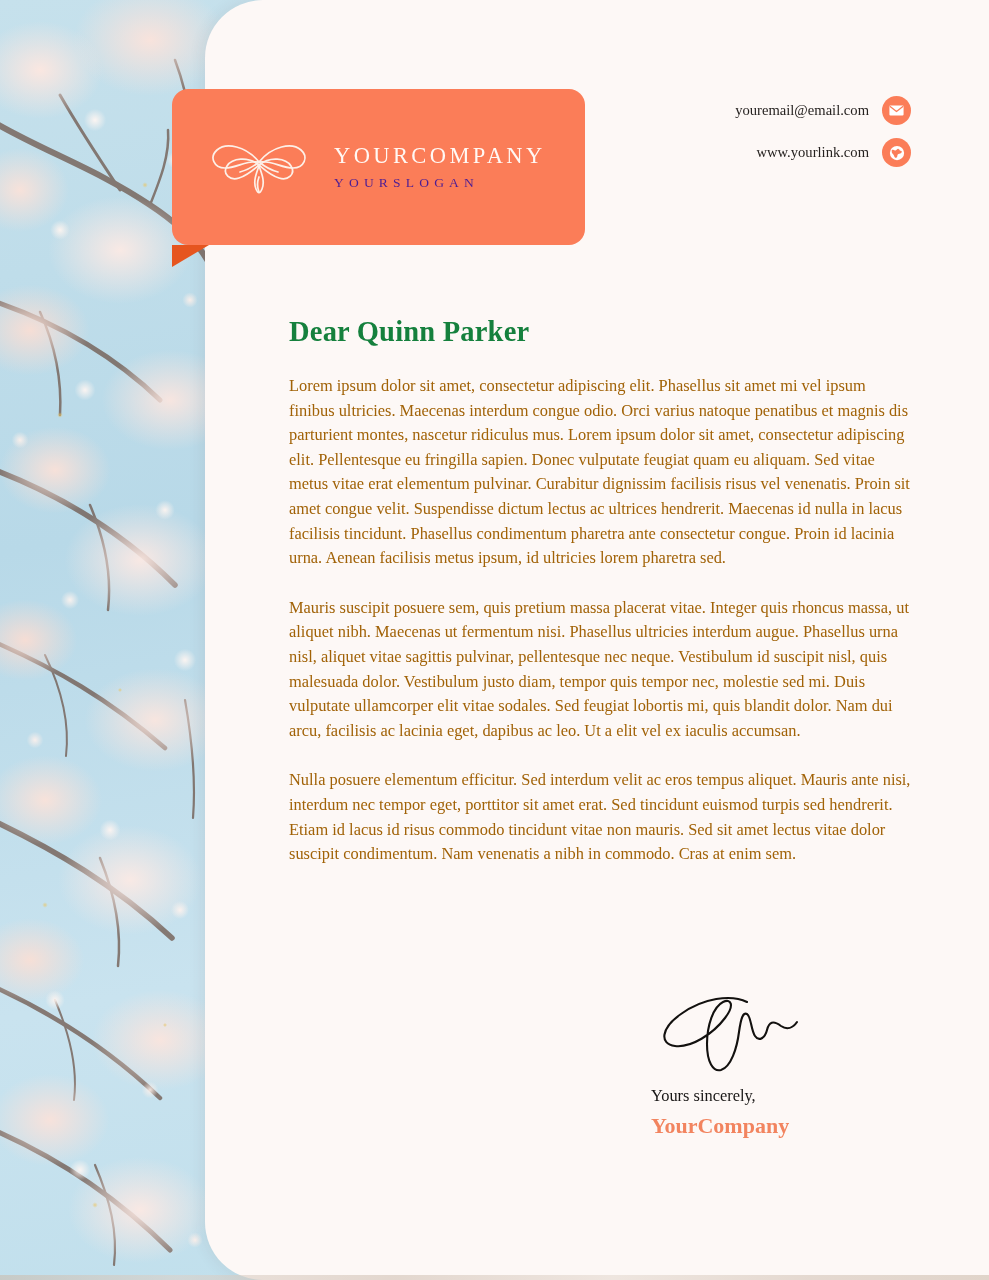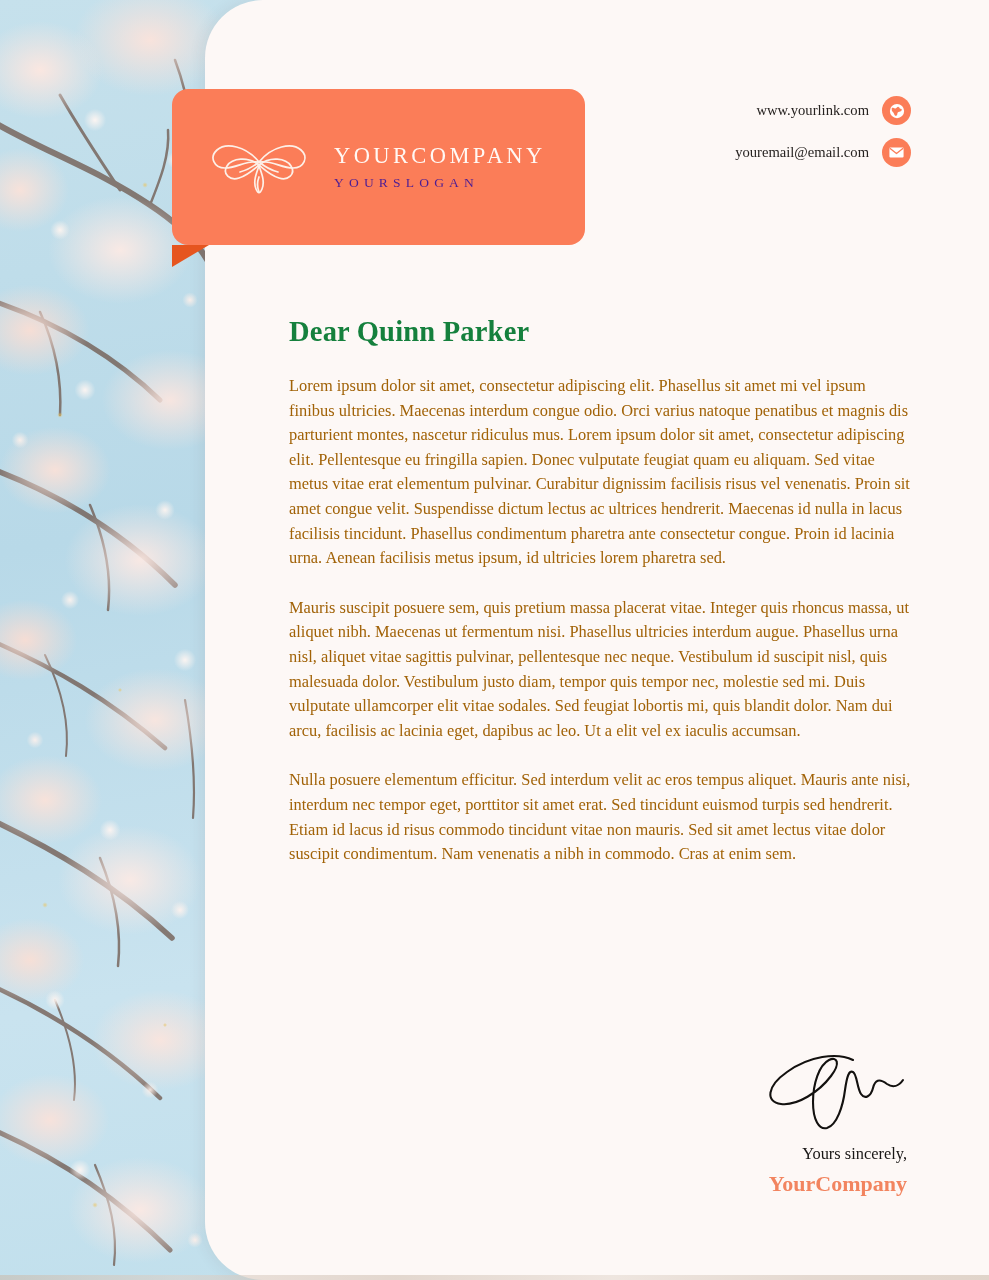--- a/index.html
+++ b/index.html
@@ -188,23 +188,22 @@
     font-size: 16.4px;
     line-height: 24.6px;
     color: #a16207;
     margin: 0 0 25px 0;
     text-align: left;
   }
 
   
   #signature-block {
     position: absolute;
-    right: 78px; top: 1046px;
+    right: 78px; top: 988px;
     width: 260px;
-    text-align: right;
     z-index: 2;
   }
   #signature-mark { margin-right: 4px; }
   #sincerely-text {
     font-size: 16.4px;
     color: #181615;
     margin-top: 4px;
     margin-right: 4px;
   }
   #signature-company {
@@ -268,38 +267,38 @@
   <span id="logo-text-block">
     <span id="company-name">YOURCOMPANY</span>
     <span id="company-slogan">YOURSLOGAN</span>
   </span>
 </div>
 
 <div id="contact-block">
 
 
   <div class="contact-row">
+    <span class="contact-text">youremail@email.com</span>
+    <span class="contact-icon">
+      <svg width="17" height="17" viewBox="0 0 24 24" fill="none" stroke="#ffffff" stroke-width="2">
+        <rect x="2" y="5" width="20" height="14" rx="1.5" fill="#ffffff" stroke="none"></rect>
+        <path d="M3,6.5 L12,13.5 L21,6.5" stroke="#fb7d58" stroke-width="1.8" stroke-linecap="round" stroke-linejoin="round"></path>
+      </svg>
+    </span>
+  </div>
+
+  <div class="contact-row">
     <span class="contact-text">www.yourlink.com</span>
     <span class="contact-icon">
       <svg width="18" height="18" viewBox="0 0 24 24">
         <circle cx="12" cy="12" r="9.5" fill="#ffffff"></circle>
         <path d="M5,8 C7,7 8,9 10,8.5 C12,8 12,6 14,6.5 C16,7 15,9 17,9
                  C18.5,9 19,10.5 17.5,12 C16,13.5 14,12.5 13,14
                  C12,15.5 13,17 11.5,18 C10,19 8.5,17.5 8,15.5
                  C7.5,13.5 5.5,13 5,11 Z" fill="#fb7d58"></path>
-      </svg>
-    </span>
-  </div>
-
-  <div class="contact-row">
-    <span class="contact-text">youremail@email.com</span>
-    <span class="contact-icon">
-      <svg width="17" height="17" viewBox="0 0 24 24" fill="none" stroke="#ffffff" stroke-width="2">
-        <rect x="2" y="5" width="20" height="14" rx="1.5" fill="#ffffff" stroke="none"></rect>
-        <path d="M3,6.5 L12,13.5 L21,6.5" stroke="#fb7d58" stroke-width="1.8" stroke-linecap="round" stroke-linejoin="round"></path>
       </svg>
     </span>
   </div>
 
 
 </div>
 
 <div id="letter-body">
   <h1 id="greeting">Dear Quinn Parker</h1>
   <p class="body-paragraph">Lorem ipsum dolor sit amet, consectetur adipiscing elit. Phasellus sit amet mi vel ipsum finibus ultricies. Maecenas interdum congue odio. Orci varius natoque penatibus et magnis dis parturient montes, nascetur ridiculus mus. Lorem ipsum dolor sit amet, consectetur adipiscing elit. Pellentesque eu fringilla sapien. Donec vulputate feugiat quam eu aliquam. Sed vitae metus vitae erat elementum pulvinar. Curabitur dignissim facilisis risus vel venenatis. Proin sit amet congue velit. Suspendisse dictum lectus ac ultrices hendrerit. Maecenas id nulla in lacus facilisis tincidunt. Phasellus condimentum pharetra ante consectetur congue. Proin id lacinia urna. Aenean facilisis metus ipsum, id ultricies lorem pharetra sed.</p>

